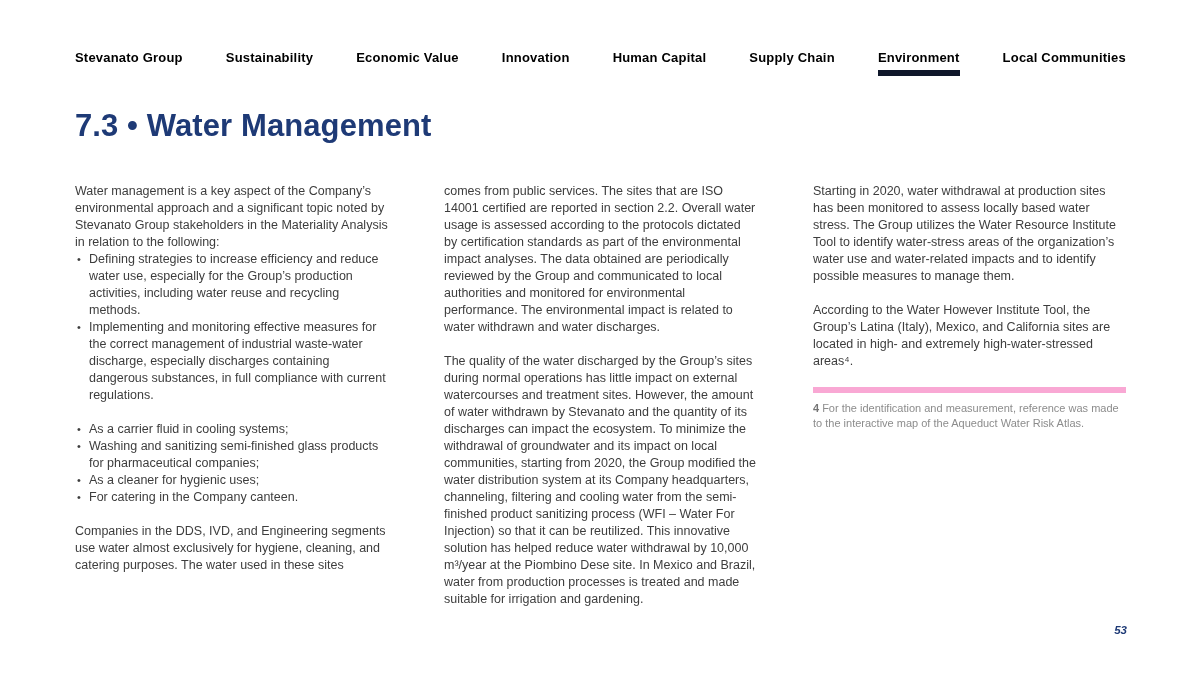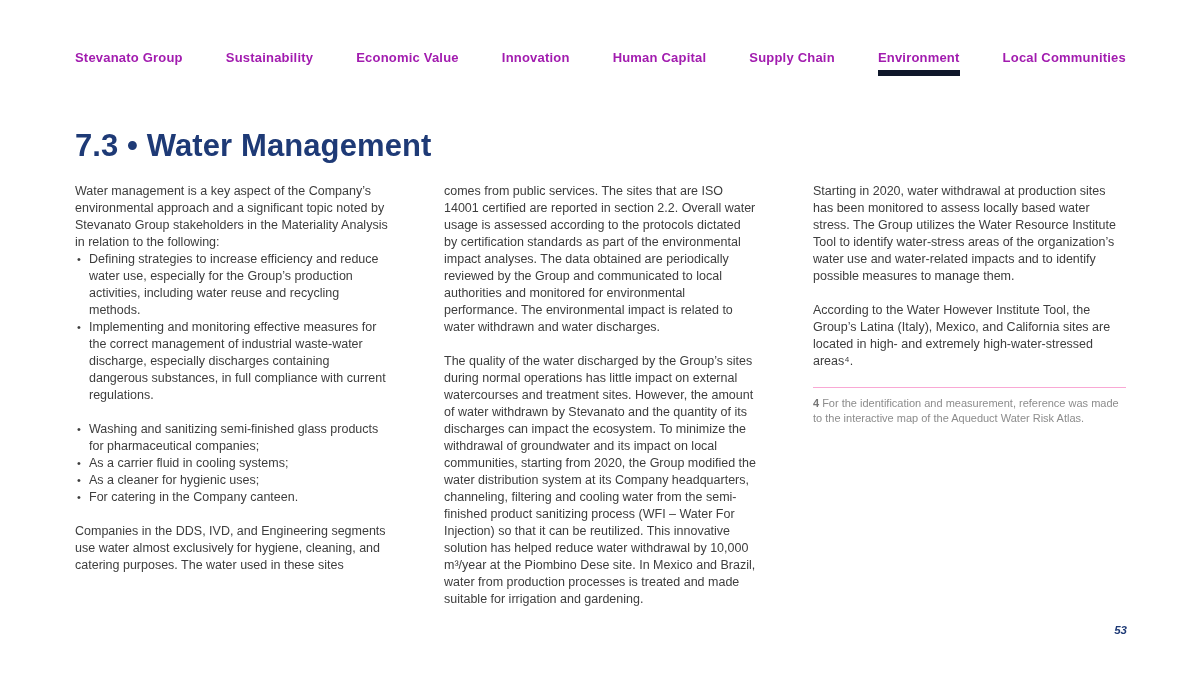--- a/index.html
+++ b/index.html
@@ -13,30 +13,30 @@
   .nav {
     position: absolute;
     top: 50px; left: 75px; right: 74px;
     display: flex;
     justify-content: space-between;
     align-items: flex-start;
   }
   .nav-item {
     font-size: 13px;
     font-weight: bold;
-    color: #a21caf;
+    color: #000000;
     letter-spacing: 0.2px;
     padding-bottom: 5px;
     white-space: nowrap;
     cursor: pointer;
   }
   .nav-item.active { border-bottom: 6px solid #0f172a; }
   .page-title {
     position: absolute;
-    top: 128px; left: 75px;
+    top: 108px; left: 75px;
     font-size: 31px;
     font-weight: bold;
     color: #1e3a76;
     letter-spacing: 0.1px;
   }
   .columns {
     position: absolute;
     top: 183px; left: 75px; right: 74px;
     display: flex;
     gap: 56px;
@@ -52,21 +52,21 @@
   ul.bullets { list-style: none; margin: 0 0 17px 0; }
   ul.bullets li { position: relative; padding-left: 14px; }
   ul.bullets li::before {
     content: "\2022";
     position: absolute;
     left: 2px; top: 0;
     font-size: 11px;
   }
   .footnote {
     margin-top: 11px;
-    border-top: 1px solid #f9a8d4;
+    border-top: 6px solid #f9a8d4;
     padding-top: 8px;
     font-size: 11px;
     line-height: 15px;
     color: #8c8c8c;
   }
   .fn-marker { font-weight: bold; color: #757575; margin-right: 3px; }
   .page-number {
     position: absolute;
     top: 624px; right: 73px;
     font-size: 11.5px;
@@ -93,22 +93,22 @@
 
 <main class="columns">
 
   <div class="col">
     <p class="before-list">Water management is a key aspect of the Company’s environmental approach and a significant topic noted by Stevanato Group stakeholders in the Materiality Analysis in relation to the following:</p>
     <ul class="bullets">
       <li>Defining strategies to increase efficiency and reduce water use, especially for the Group’s production activities, including water reuse and recycling methods.</li>
       <li>Implementing and monitoring effective measures for the correct management of industrial waste-water discharge, especially discharges containing dangerous substances, in full compliance with current regulations.</li>
     </ul>
     <ul class="bullets">
+      <li>As a carrier fluid in cooling systems;</li>
       <li>Washing and sanitizing semi-finished glass products for pharmaceutical companies;</li>
-      <li>As a carrier fluid in cooling systems;</li>
       <li>As a cleaner for hygienic uses;</li>
       <li>For catering in the Company canteen.</li>
     </ul>
     <p>Companies in the DDS, IVD, and Engineering segments use water almost exclusively for hygiene, cleaning, and catering purposes. The water used in these sites</p>
   </div>
 
   <div class="col">
     <p>comes from public services. The sites that are ISO 14001 certified are reported in section 2.2. Overall water usage is assessed according to the protocols dictated by certification standards as part of the environmental impact analyses. The data obtained are periodically reviewed by the Group and communicated to local authorities and monitored for environmental performance. The environmental impact is related to water withdrawn and water discharges.</p>
     <p>The quality of the water discharged by the Group’s sites during normal operations has little impact on external watercourses and treatment sites. However, the amount of water withdrawn by Stevanato and the quantity of its discharges can impact the ecosystem. To minimize the withdrawal of groundwater and its impact on local communities, starting from 2020, the Group modified the water distribution system at its Company headquarters, channeling, filtering and cooling water from the semi-finished product sanitizing process (WFI – Water For Injection) so that it can be reutilized. This innovative solution has helped reduce water withdrawal by 10,000 m³/year at the Piombino Dese site. In Mexico and Brazil, water from production processes is treated and made suitable for irrigation and gardening.</p>
   </div>

